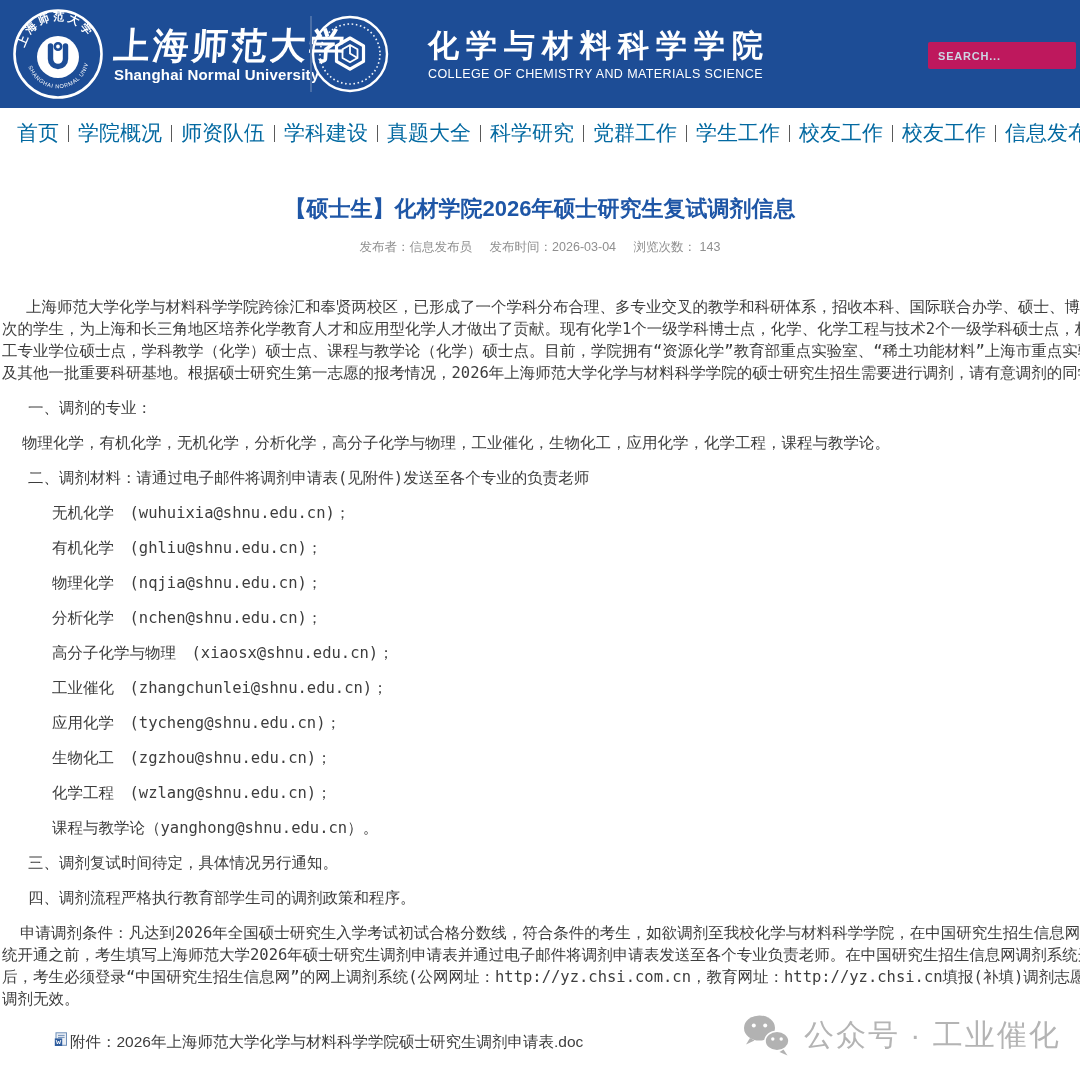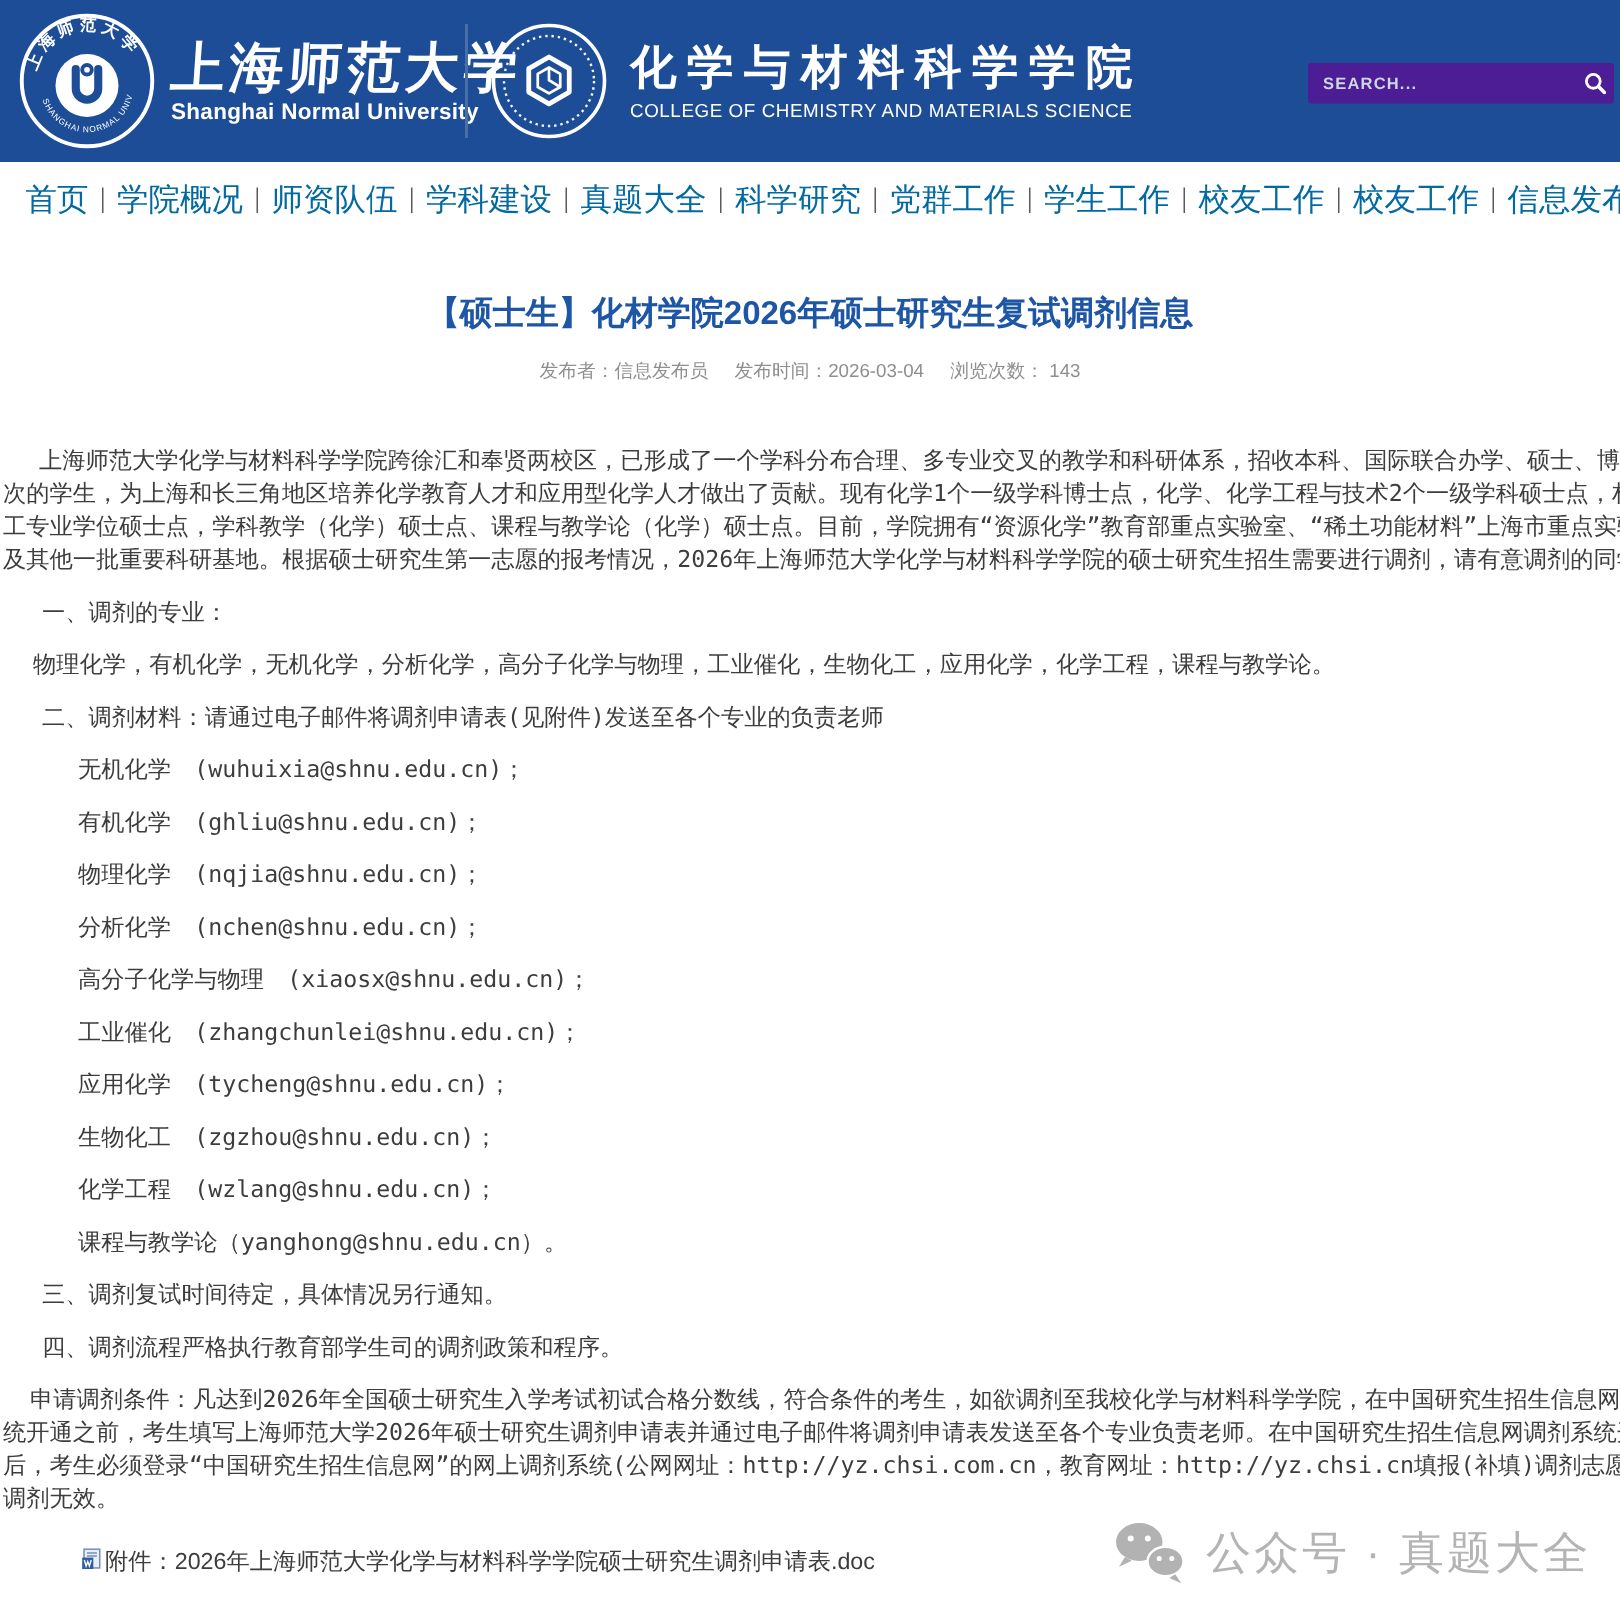--- a/index.html
+++ b/index.html
@@ -4,33 +4,33 @@
 <style>
   * { box-sizing: border-box; margin: 0; padding: 0; }
   html,body { width:1080px; height:1078px; overflow:hidden; background:#fff;
     font-family:"Liberation Sans","DejaVu Sans",sans-serif; }
   body { position:relative; }
 
   
   .site-header { position:relative; width:1080px; height:108px; background:#1d4d96; }
   .logo-group { position:absolute; top:0; height:108px; display:flex; align-items:center; cursor:pointer; }
   .logo-uni { left:12px; }
-  .logo-col { left:326px; }
+  .logo-col { left:310px;gap:24px; }
   .seal { flex:0 0 auto; }
   .uni-text { margin-left:10px; color:#fff; }
   .uni-zh { font-family:"DejaVu Serif","Liberation Serif",serif; font-size:36px; font-weight:bold;
             letter-spacing:3px; line-height:40px; transform:skewX(-4deg); }
   .uni-en { font-size:15px; font-weight:bold; letter-spacing:0.2px; margin-top:1px; }
   .header-divider { position:absolute; left:310px; top:16px; width:2px; height:76px; background:#4a6fa8; }
   .col-text { margin-left:14px; color:#fff; }
   .col-zh { font-family:"DejaVu Serif","Liberation Serif",serif; font-size:31px; font-weight:bold;
             letter-spacing:7px; line-height:36px; }
   .col-en { font-size:12.5px; letter-spacing:0.4px; margin-top:4px; }
-  .search-box { position:absolute; right:4px; top:42px; width:204px; height:27px;
-    background:#4c1d95; display:flex; align-items:center; border-radius:2px; }
+  .search-box { position:absolute; right:4px; top:42px; width:148px; height:27px;
+    background:#be185d; display:flex; align-items:center; border-radius:2px; }
   .search-input { flex:1; background:transparent; border:none; outline:none;
     color:#d6dde9; font-size:11px; font-weight:bold; letter-spacing:0.8px; padding-left:10px;
     font-family:"Liberation Sans","DejaVu Sans",sans-serif; }
   .search-input::placeholder { color:#cdd6e4; }
   .search-btn { width:26px; height:27px; display:flex; align-items:center; justify-content:center; cursor:pointer; }
 
   
   .main-nav { height:50px; background:#fff; display:flex; align-items:center; padding-left:8px; }
   .nav-item { font-size:21px; color:#0369a1; padding:0 9px; cursor:pointer; white-space:nowrap; }
   .nav-sep { width:0; height:17px; border-left:1.5px solid #5a5a5a; }
@@ -216,14 +216,14 @@
   <svg width="50" height="44" viewBox="0 0 50 44">
     <ellipse cx="17.5" cy="15" rx="15.5" ry="12.6" fill="#b2b2b2"></ellipse>
     <path d="M8 25 L4 31.5 L12.5 27.5 Z" fill="#b2b2b2"></path>
     <circle cx="11.8" cy="12.6" r="2" fill="#ffffff"></circle>
     <circle cx="23.2" cy="12.6" r="2" fill="#ffffff"></circle>
     <ellipse cx="35" cy="28" rx="12" ry="9.8" fill="#b2b2b2" stroke="#ffffff" stroke-width="1.6"></ellipse>
     <path d="M41.5 36.5 L45.5 42.5 L37.5 39 Z" fill="#b2b2b2"></path>
     <circle cx="30.8" cy="26" r="1.7" fill="#ffffff"></circle>
     <circle cx="39.2" cy="26" r="1.7" fill="#ffffff"></circle>
   </svg>
-  <span class="wm-text">公众号 · 真题大全</span>
+  <span class="wm-text">公众号 · 工业催化</span>
 </div>
 
 </body></html>

